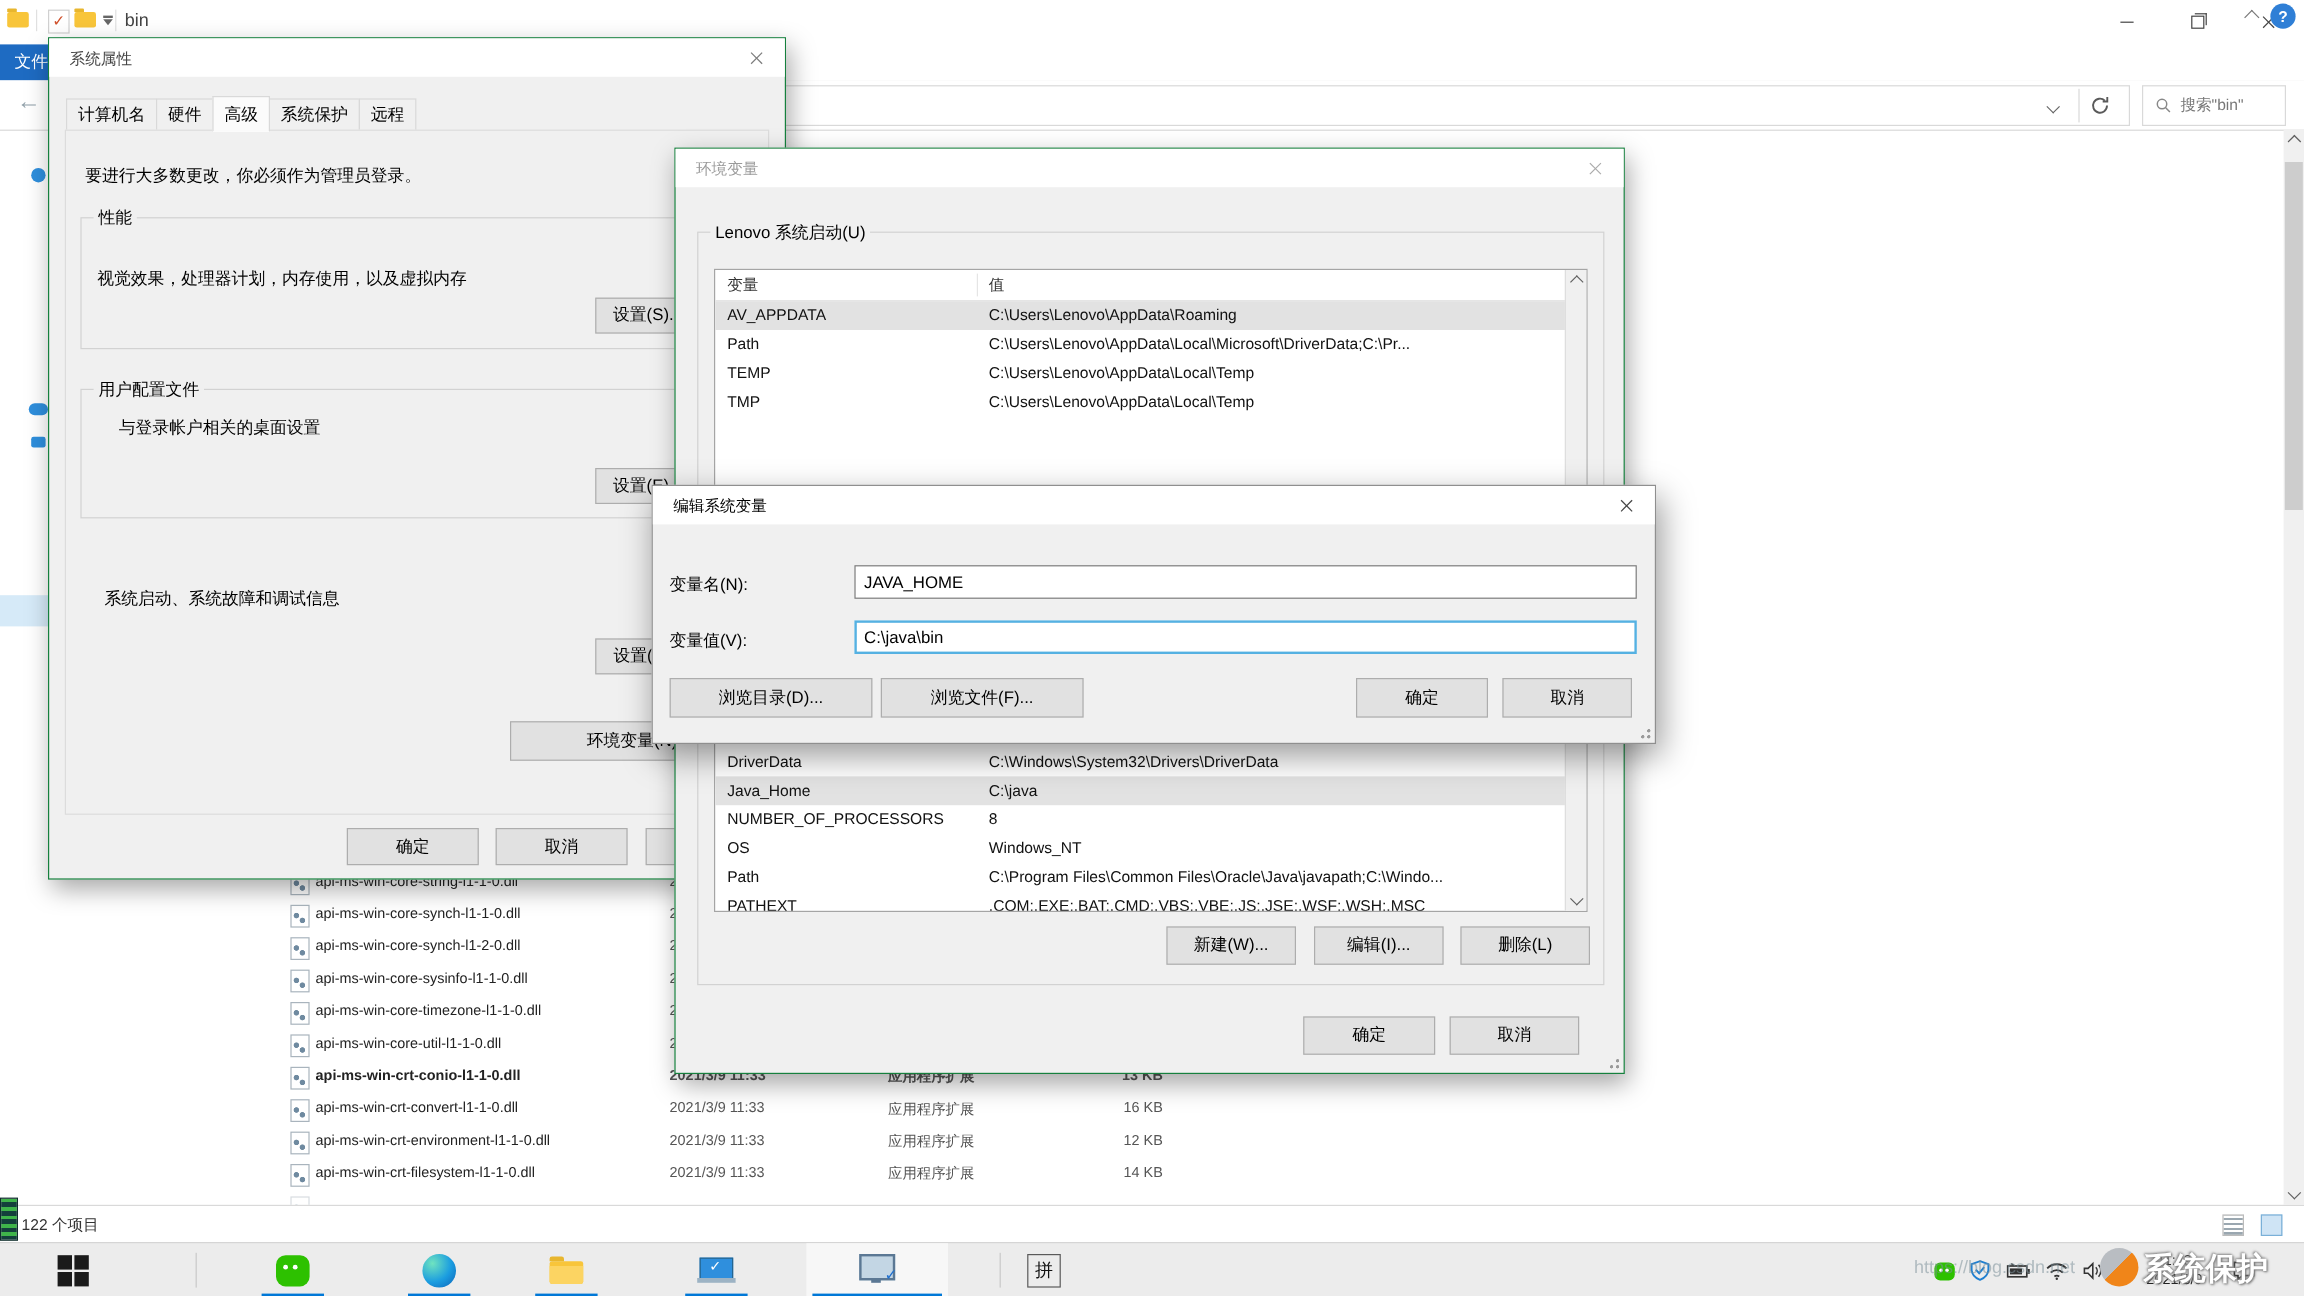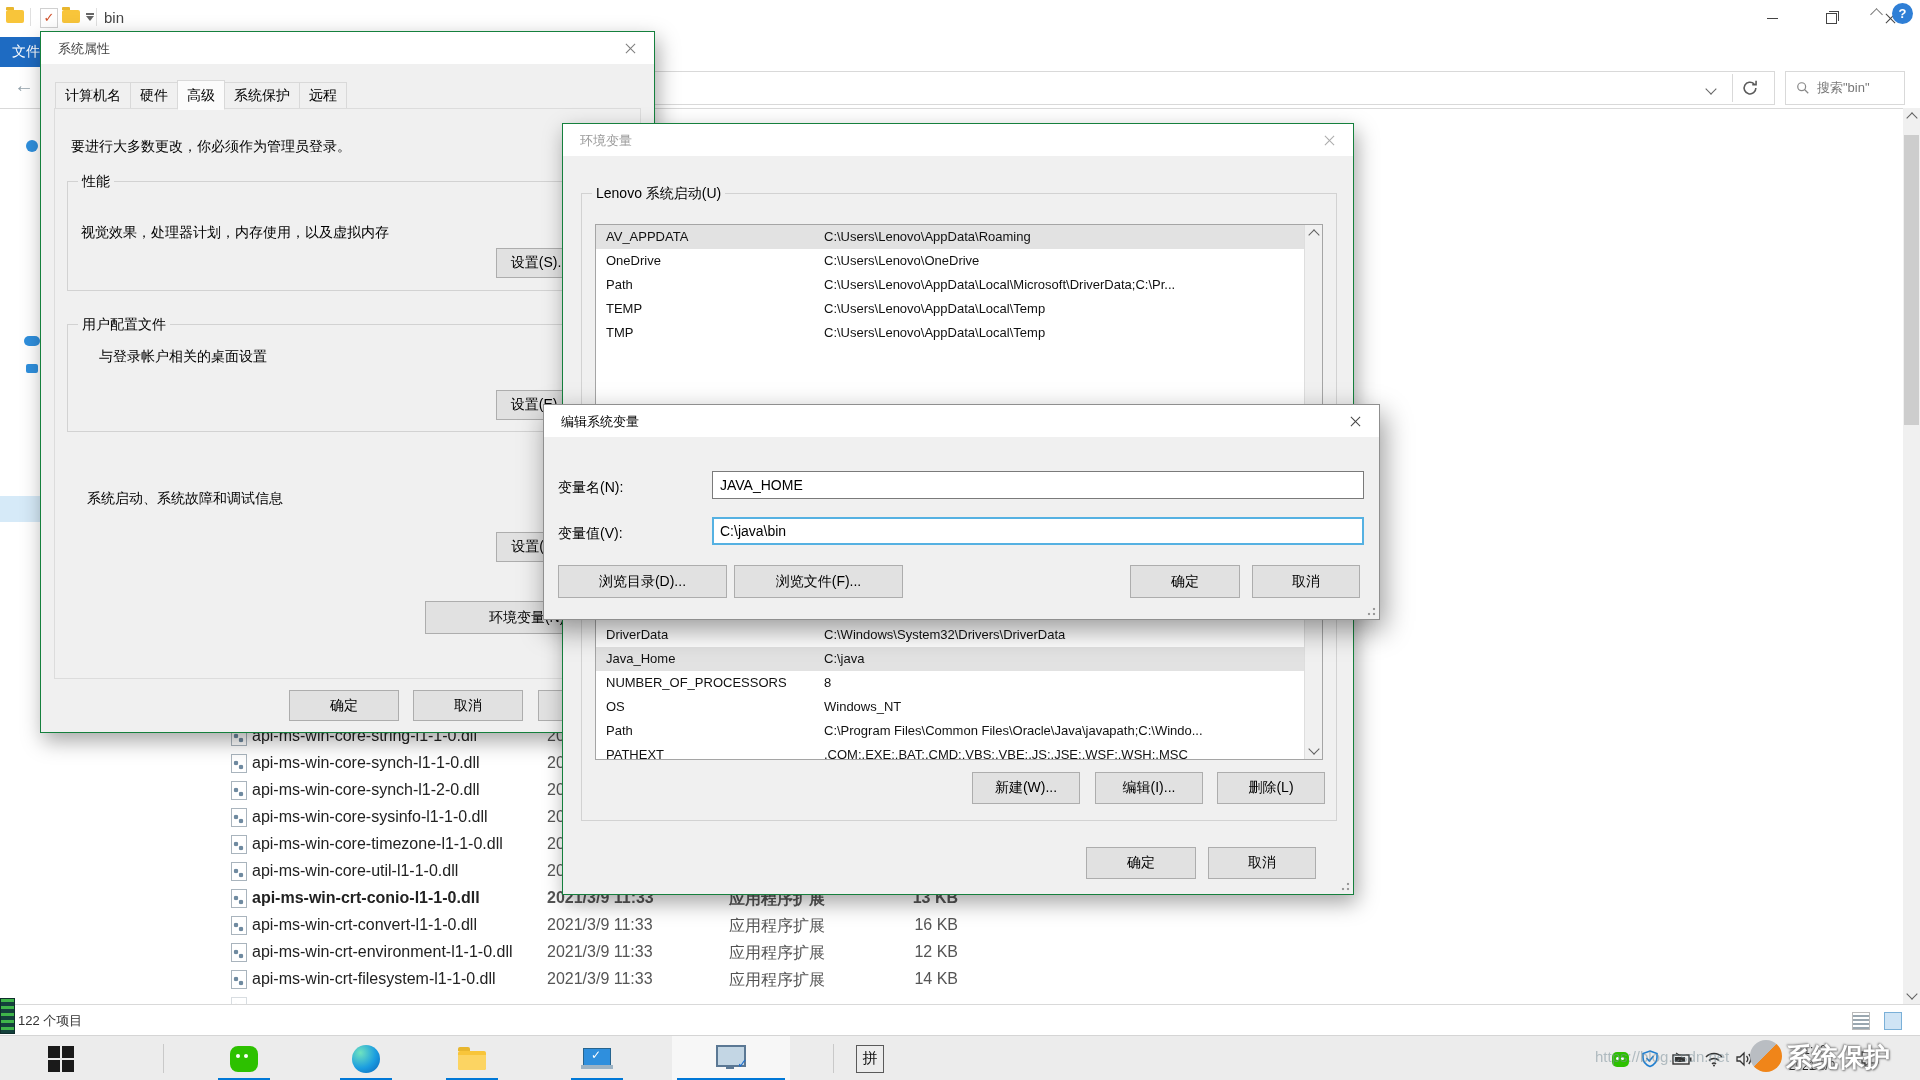--- a/index.html
+++ b/index.html
@@ -37,21 +37,21 @@
   #searchbox{position:absolute;left:1785px;top:4px;width:118px;height:32px;border:1px solid #d9d9d9;background:#fff;display:flex;align-items:center}
   #searchbox .mag{margin:0 7px 0 10px}
   #search-text{font-size:13px;color:#777;white-space:nowrap}
 
   
   .side-frag{position:absolute;width:12px;height:12px;border-radius:50%;background:#2f8fdd}
   .side-sel{position:absolute;left:0;top:496px;width:40px;height:26px;background:#d6eaf8}
 
   
   #filelist{position:absolute;left:0;top:0;width:1903px;height:1004px}
-  .frow{position:absolute;left:4px;width:1900px;height:27px;font-size:16px;color:#333}
+  .frow{position:absolute;left:15px;width:1900px;height:27px;font-size:12px;color:#333}
   .dll-icon{position:absolute;left:227px;top:4px;width:14px;height:17px;border:1px solid #a9b4bd;
     background:radial-gradient(circle at 4px 8px,#6f8aa0 2px,rgba(0,0,0,0) 2.6px),
                radial-gradient(circle at 9px 12px,#6f8aa0 2px,rgba(0,0,0,0) 2.6px),#fff}
   .fname{position:absolute;left:248px;top:4px;white-space:nowrap;color:#222}
   .fdate{position:absolute;left:543px;top:4px;white-space:nowrap;color:#555}
   .ftype{position:absolute;left:725px;top:4px;white-space:nowrap;color:#555}
   .fsize{position:absolute;left:906px;top:4px;width:48px;text-align:right;white-space:nowrap;color:#555}
 
   
   #vscroll{position:absolute;left:1903px;top:108px;width:17px;height:896px;background:#f0f0f0}
@@ -369,31 +369,31 @@
     </div>
     <div class="xbtn">
         <span class="gly-x" style="opacity:.45"></span>
       </div>
 
     <div id="uv-group" class="grp">
       <span class="grp-label">Lenovo 系统启动(U)</span>
     </div>
 
     <div id="uv-table" class="tbl">
+      <div class="tbl-head">
+        <span class="th-var">变量</span>
+        <span class="th-val">值</span>
+      </div>
       <div>
 
           <div class="trow selected">
             <span class="tc-name">AV_APPDATA</span>
             <span class="tc-val">C:\Users\Lenovo\AppData\Roaming</span>
           </div>
 
-          <div class="trow">
-            <span class="tc-name">OneDrive</span>
-            <span class="tc-val">C:\Users\Lenovo\OneDrive</span>
-          </div>
 
           <div class="trow">
             <span class="tc-name">Path</span>
             <span class="tc-val">C:\Users\Lenovo\AppData\Local\Microsoft\DriverData;C:\Pr...</span>
           </div>
 
           <div class="trow">
             <span class="tc-name">TEMP</span>
             <span class="tc-val">C:\Users\Lenovo\AppData\Local\Temp</span>
           </div>

